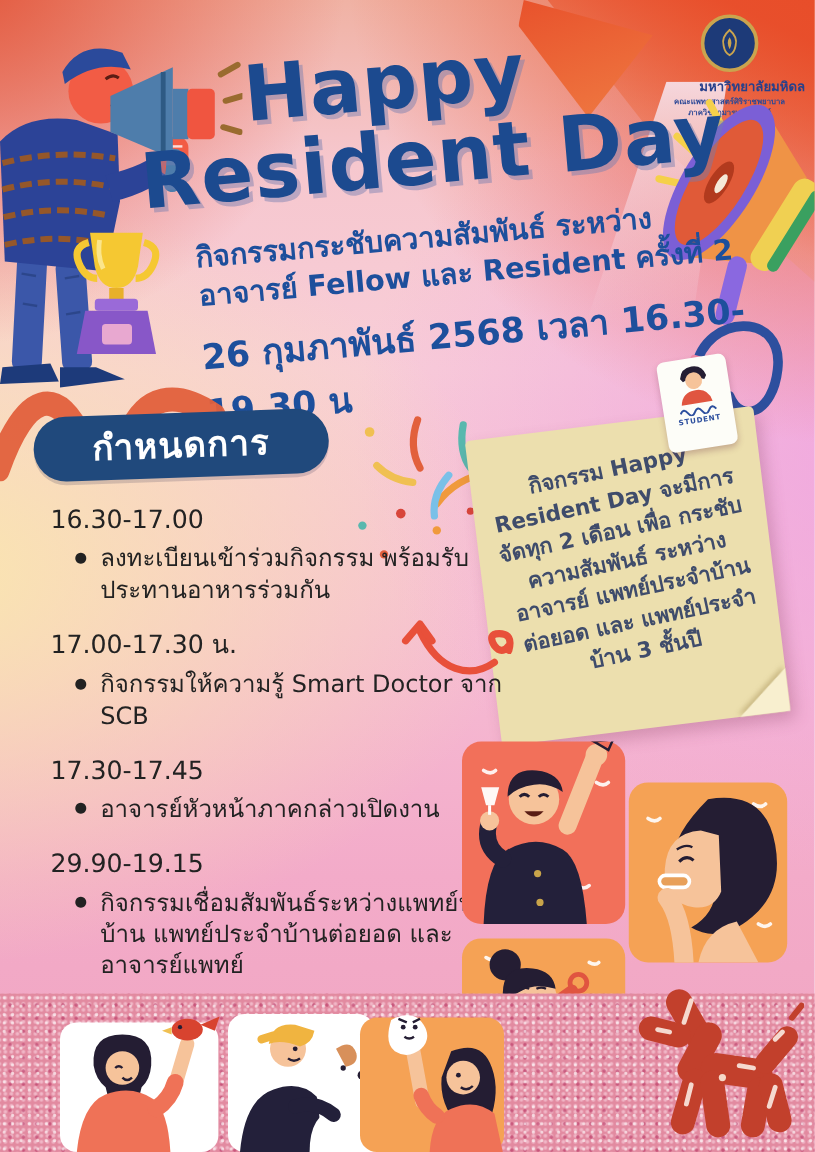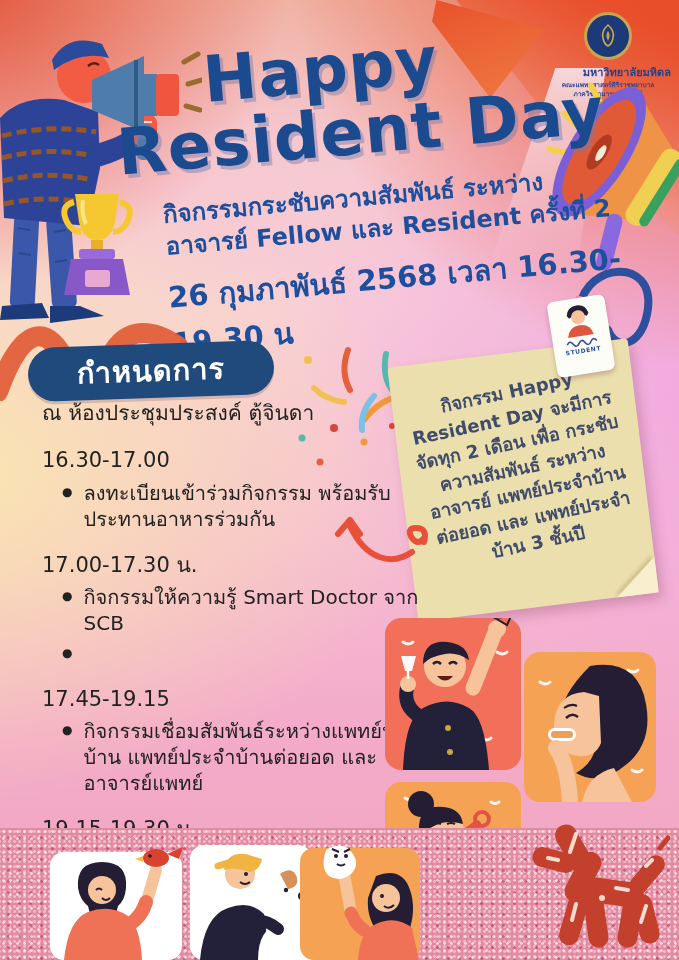--- a/index.html
+++ b/index.html
@@ -234,39 +234,40 @@
       <circle cx="21" cy="15" r="7" fill="#f6c39a"></circle>
       <path d="M8 34 q2 -11 13 -11 q11 0 13 11z" fill="#e05540"></path>
     </svg>
     <svg width="34" height="8" viewBox="0 0 34 8">
       <path d="M2 5 q3 -5 6 0 q3 5 6 0 q3 -5 6 0 q3 5 6 0 q3 -5 6 0" stroke="#2d4f9e" stroke-width="1.6" fill="none"></path>
     </svg>
     <div class="badge-label">STUDENT</div>
   </div>
 
   <div class="abs schedule">
-    <div class="loc">ณ ห้องประชุมประสงค์ ตู้จินดา</div>
 
     <div class="time">16.30-17.00</div>
     <div class="bullet">
       <span class="dot">●</span>
       <span class="txt">ลงทะเบียนเข้าร่วมกิจกรรม พร้อมรับประทานอาหารร่วมกัน</span>
     </div>
 
     <div class="time">17.00-17.30 น.</div>
     <div class="bullet">
       <span class="dot">●</span>
       <span class="txt">กิจกรรมให้ความรู้ Smart Doctor จาก SCB</span>
     </div>
 
+    <div class="time">17.30-17.45</div>
     <div class="bullet">
       <span class="dot">●</span>
-    </div>
-
-    <div class="time">17.45-19.15</div>
+      <span class="txt">อาจารย์หัวหน้าภาคกล่าวเปิดงาน</span>
+    </div>
+
+    <div class="time">29.90-19.15</div>
     <div class="bullet">
       <span class="dot">●</span>
       <span class="txt">กิจกรรมเชื่อมสัมพันธ์ระหว่างแพทย์ประจำบ้าน แพทย์ประจำบ้านต่อยอด และ อาจารย์แพทย์</span>
     </div>
 
     <div class="time">19.15-19.30 น.</div>
     <div class="bullet">
       <span class="dot">●</span>
       <span class="txt">สรุปปิดกิจกรรม</span>
     </div>

